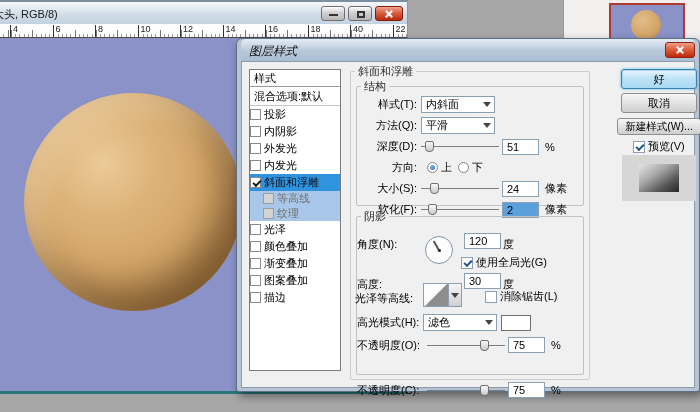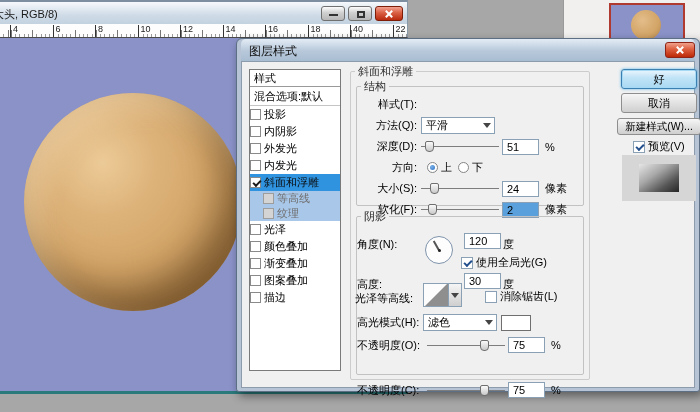--- a/index.html
+++ b/index.html
@@ -41,21 +41,21 @@
   
   .palette { position:absolute; left:563px; top:0; width:137px; height:60px; background:#f1f0ee; border-left:1px solid #9a9a9a; }
   .nav-thumb { position:absolute; left:45px; top:3px; width:76px; height:38px; background:#8a92c8; border:2px solid #b03a30; }
   .nav-circle { position:absolute; left:20px; top:5px; width:30px; height:30px; border-radius:50%;
     background:radial-gradient(circle at 38% 34%, #e3bd8a, #d2a466 60%, #a97e4c 100%); }
 
   
   .dialog { position:absolute; left:236px; top:38px; width:464px; height:354px; background:#b6c4d6;
     border:1px solid #5c6f84; border-radius:6px 6px 3px 3px; padding:0 4px 4px; box-shadow:3px 4px 10px rgba(0,0,0,.45); }
   .dlg-titlebar { position:relative; height:22px; background:linear-gradient(#e3ecf5,#b7c8da 55%,#a9bdd2); border-radius:5px 5px 0 0; }
-  .dlg-title { position:absolute; left:8px; top:4px; font-size:12px; color:#111; }
+  .dlg-title { position:absolute; left:8px; top:4px; font-size:12px; color:#111;font-style:italic; }
   .dlg-close { position:absolute; right:0px; top:3px; width:30px; height:16px; border:1px solid #8e2418; border-radius:3px;
     background:linear-gradient(#f0a08c,#dd5f3f 45%,#bc2807); }
   .dlg-body { position:relative; width:454px; height:327px; background:#f0f0f0; border:1px solid #8c9cad; }
 
   
   .styles-list { position:absolute; left:7px; top:7px; width:92px; height:302px; background:#fff; border:1px solid #7a7a7a; overflow:hidden; }
   .sl-header { height:17px; line-height:17px; padding-left:4px; border-bottom:1px solid #9a9a9a; }
   .sl-blend { height:19px; line-height:19px; padding-left:4px; border-bottom:1px solid #c5c5c5; }
   .sl-item { height:17px; display:flex; align-items:center; padding-left:0; }
   .sl-item.sub { height:15px; padding-left:13px; background:#a9c7e8; color:#6f6f6f; }
@@ -221,20 +221,24 @@
         </div>
 
       <fieldset class="panel-group">
         <legend>斜面和浮雕</legend>
 
         <fieldset class="fs-structure">
           <legend>结构</legend>
 
           <div class="row">
             <span class="lbl">样式(T):</span>
+            <div class="combo">
+              <span class="ctext">内斜面</span>
+              <span class="carrow"></span>
+            </div>
           </div>
 
           <div class="row">
             <span class="lbl">方法(Q):</span>
             <div class="combo">
               <span class="ctext">平滑</span>
               <span class="carrow"></span>
             </div>
           </div>
 

